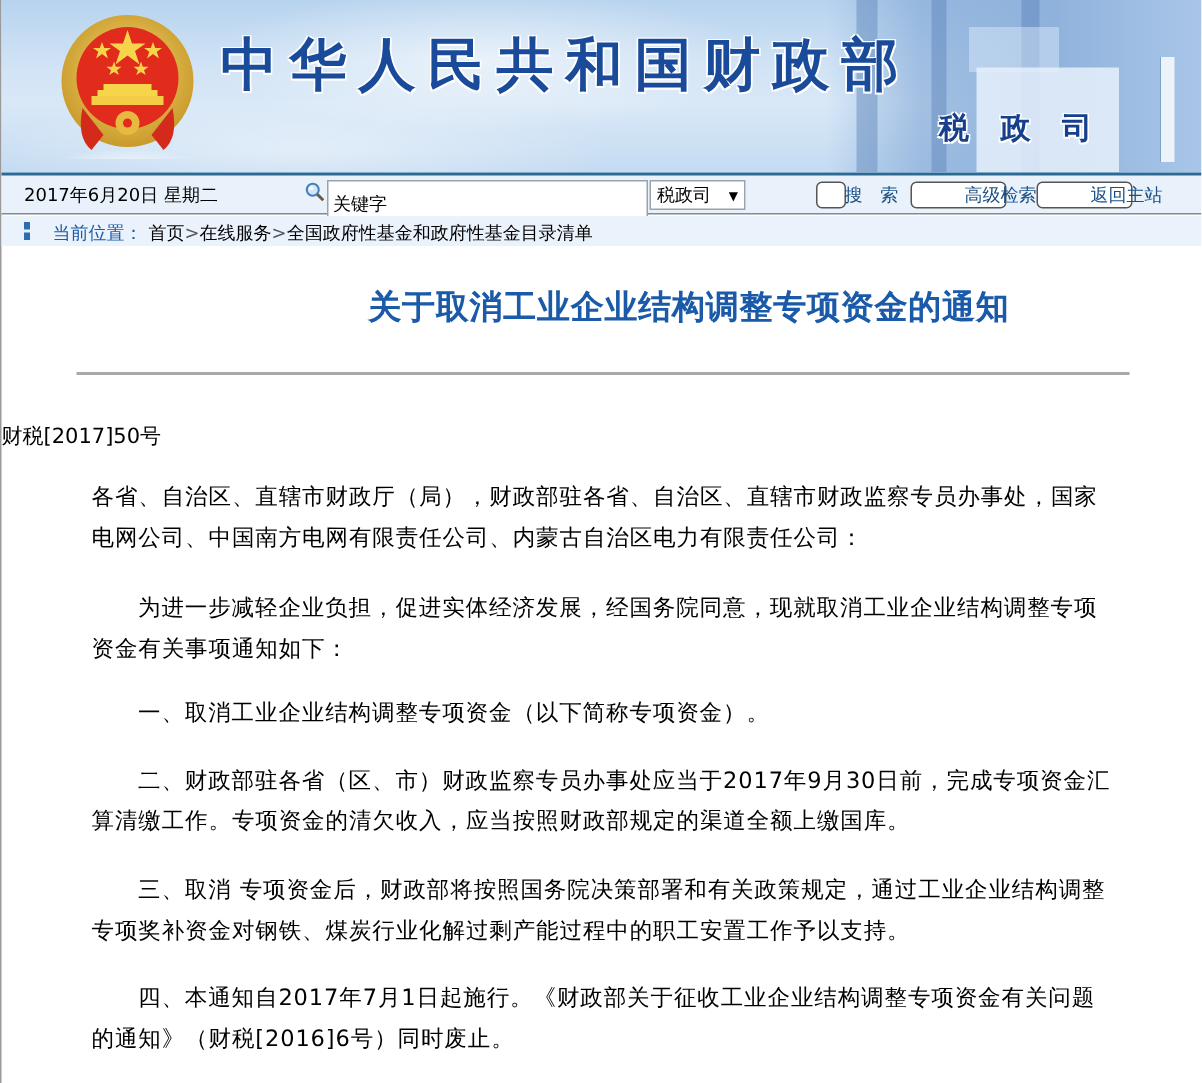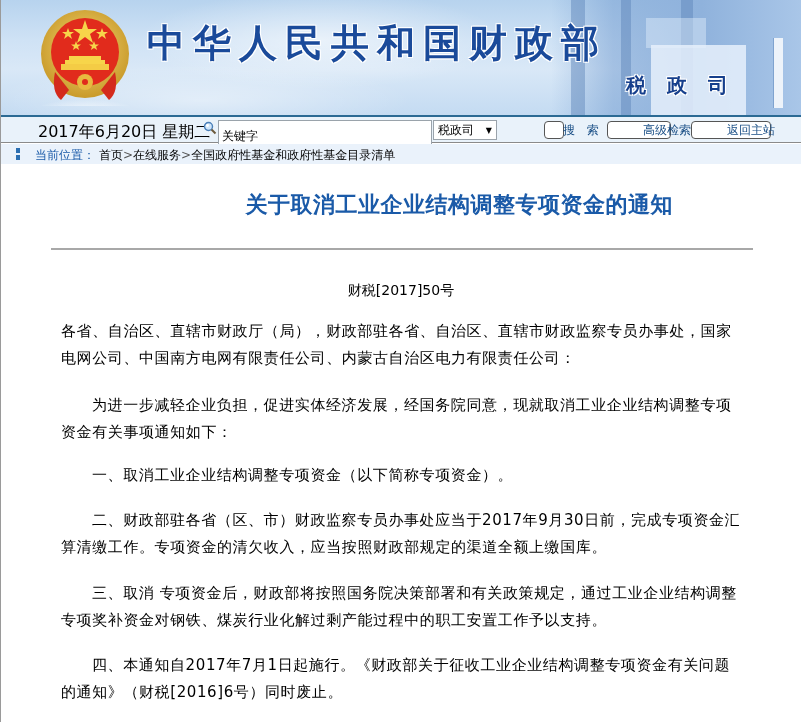--- a/index.html
+++ b/index.html
@@ -50,42 +50,42 @@
       text-shadow: 1px 1px 0 #ffffff, -1px -1px 0 #ffffff, 1px -1px 0 #ffffff, -1px 1px 0 #ffffff;
       white-space: nowrap;
     }
 
     
     .toolbar {
       position: absolute; left: 0; top: 115px; width: 800px; height: 28px;
       background: #e9f2fa; border-top: 2px solid #2b6a94; border-bottom: 1px solid #8a8a8a;
       font-size: 12px;
     }
-    .date-text { position: absolute; left: 15px; top: 5px; font-size: 16px; color: #000; white-space: nowrap; margin-left: 22px; }
+    .date-text { position: absolute; left: 15px; top: 5px; font-size: 12px; color: #000; white-space: nowrap; }
     .search-icon { position: absolute; left: 202px; top: 4px; width: 14px; height: 14px; }
     .search-input {
       position: absolute; left: 217px; top: 3px; width: 214px; height: 32px;
       border: 1px solid #9aa3ab; background: #fff; font-size: 12px; padding: 1px 3px;
       font-family: "DejaVu Sans", sans-serif; color: #000;
     }
     .dept-select {
       position: absolute; left: 432px; top: 3px; width: 64px; height: 20px;
       border: 1px solid #9aa3ab; background: #fff; font-size: 12px; padding: 2px 4px;
       display: flex; align-items: center; justify-content: space-between; text-align: center;
     }
     .dept-select .arrow { font-size: 8px; color: #000; }
     .tb-btn {
       position: absolute; top: 4px; height: 18px;
       border: 1px solid #555; border-radius: 4px; background: #fff;
       font-size: 12px; color: #1a4f86; text-align: center; line-height: 16px;
       white-space: nowrap; cursor: pointer; padding-left: 35px;
     }
     .btn-search { left: 543px; width: 20px; letter-spacing: 4px; padding-left: 18px; }
     .btn-advanced { left: 606px; width: 64px; }
-    .btn-home { left: 690px; width: 80px; }
+    .btn-home { left: 690px; width: 64px; }
 
     
     .breadcrumb-bar {
       position: absolute; left: 0; top: 144px; width: 800px; height: 20px;
       background: #eaf2fb; font-size: 12px; white-space: nowrap;
     }
     .bc-marker { position: absolute; left: 15px; top: 4px; width: 4px; height: 12px; }
     .bc-marker i { display: block; width: 4px; height: 5px; background: #2b6fb2; margin-bottom: 2px; }
     .bc-label { position: absolute; left: 34px; top: 3px; color: #1a5aa8; }
     .bc-path { position: absolute; left: 98px; top: 3px; color: #000; }
@@ -95,21 +95,21 @@
     
     .article-title {
       position: absolute; left: 0; top: 190px; width: 672px; text-align: right;
       font-size: 22px; color: #1a5aa8; white-space: nowrap; letter-spacing: 0.5px;
     }
     .title-rule {
       position: absolute; left: 50px; top: 248px; width: 702px; height: 2px;
       background: #a8a8a8;
     }
     .doc-number {
-      position: absolute; left: 0; top: 282px; width: 800px; text-align: center;
+      position: absolute; left: 0; top: 282px; width: 800px; 
       font-size: 14px; color: #000;
     }
     .para {
       position: absolute; left: 60px; width: 682px;
       font-size: 15px; line-height: 27px; color: #000;
       letter-spacing: 0.6px;
     }
     .para.indent { text-indent: 31px; }
     .p0 { top: 318px; }
     .p1 { top: 392px; }

